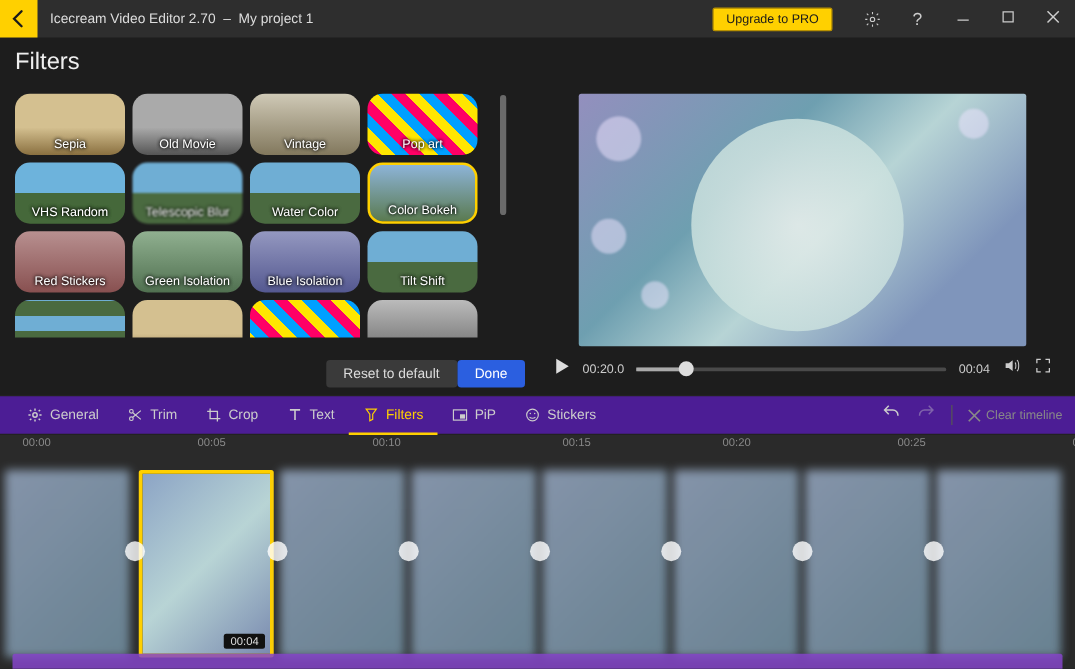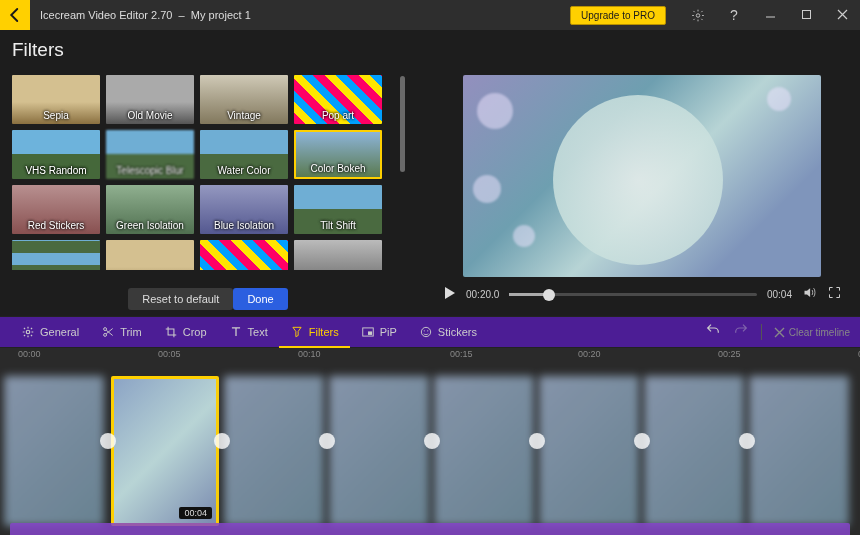--- a/index.html
+++ b/index.html
@@ -8,27 +8,27 @@
 .back-btn{width:30px;height:30px;background:#ffd000;display:flex;align-items:center;justify-content:center;cursor:pointer}
 .back-btn svg{width:18px;height:18px}
 .app-title{font-size:11px;color:#ddd;margin-left:10px}
 .title-right{margin-left:auto;display:flex;align-items:center;gap:0}
 .upgrade-btn{background:#ffd000;color:#1a1a1a;font-size:10px;padding:3px 10px;border-radius:2px;margin-right:14px;cursor:pointer;border:1px solid #b89100}
 .win-btn{width:36px;height:30px;display:flex;align-items:center;justify-content:center;cursor:pointer;color:#ccc}
 .panel-title{font-size:19px;font-weight:300;color:#eee;padding:9px 12px}
 .mid{display:flex;height:246px}
 .filters-area{width:432px;display:flex;position:relative}
 .filter-grid{display:grid;grid-template-columns:repeat(4,88px);grid-auto-rows:49px;gap:6px;padding:5px 12px;overflow:hidden;height:200px}
-.filter-item{position:relative;border-radius:1px;overflow:hidden;cursor:pointer;background:linear-gradient(180deg,#6faed4 0%,#6faed4 50%,#4a6a40 50%,#4a6a40 100%)}
+.filter-item{position:relative;border-radius:12px;overflow:hidden;cursor:pointer;background:linear-gradient(180deg,#6faed4 0%,#6faed4 50%,#4a6a40 50%,#4a6a40 100%)}
 .filter-item.sel{border:2px solid #ffd000}
 .filter-item .label{position:absolute;bottom:3px;left:0;right:0;text-align:center;font-size:10px;color:#fff;text-shadow:0 0 3px #000,0 0 3px #000}
 .filter-item .badge{position:absolute;top:0;right:0;background:#ffd000;color:#222;font-size:8px;padding:0 3px}
 .scrollbar-track{width:16px;display:flex;justify-content:center;padding-top:6px}
 .scrollbar-thumb{width:5px;height:96px;background:#6a6a6a;border-radius:3px}
-.filter-footer{position:absolute;bottom:0;left:0;right:16px;display:flex;justify-content:center;padding:6px 12px 6px 12px}
+.filter-footer{position:absolute;bottom:0;left:0;right:0;display:flex;justify-content:flex-end;padding:6px 12px 6px 12px}
 .btn{font-size:11px;padding:5px 14px;border-radius:3px;cursor:pointer;border:none}
 .btn-dark{background:#3a3a3a;color:#ddd}
 .btn-primary{background:#2b5fe0;color:#fff}
 .preview-area{flex:1;display:flex;flex-direction:column;align-items:center;padding:5px 14px 0 6px}
 .preview-img{width:358px;height:202px;border-radius:2px;background:linear-gradient(135deg,#938fbe 0%,#6e9fb0 35%,#b7d4d5 55%,#7f95bb 80%);position:relative;overflow:hidden}
 .preview-img::before{content:"";position:absolute;width:170px;height:170px;border-radius:50%;background:radial-gradient(circle,#e6edeb 0%,#cbe1de 70%,transparent 100%);top:20px;left:90px;opacity:.85}
 .bokeh{position:absolute;border-radius:50%;background:rgba(240,230,255,.5);filter:blur(1px)}
 .player-bar{display:flex;align-items:center;gap:10px;width:100%;padding:8px 4px 0}
 .play-btn{cursor:pointer;color:#ddd}
 .time{font-size:10px;color:#ccc}

